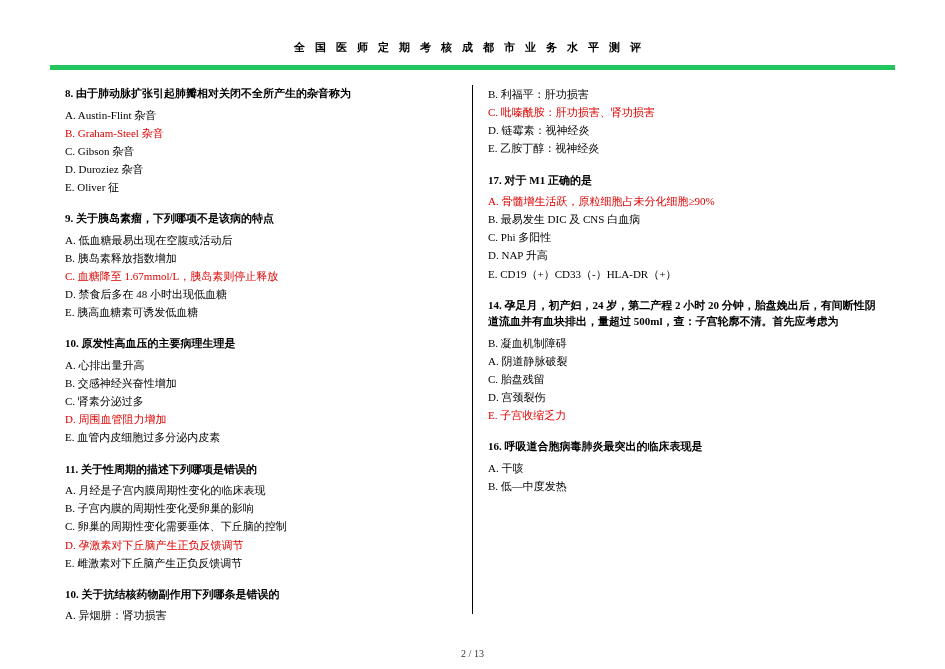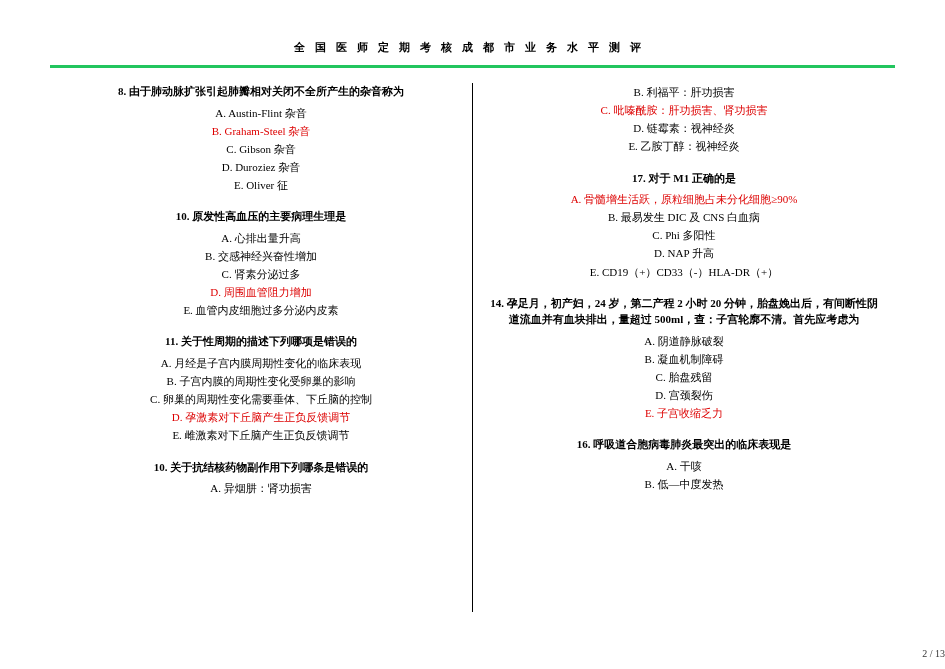--- a/index.html
+++ b/index.html
@@ -15,64 +15,72 @@
       padding: 40px 50px 30px 50px;
       height: 100%;
       position: relative;
     }
     .header {
       text-align: center;
       letter-spacing: 10px;
       font-size: 11px;
       font-weight: bold;
       padding-bottom: 10px;
-      border-bottom: 3px solid #22c55e;
+      border-bottom: 5px solid #22c55e;
       margin-bottom: 15px;
     }
     .content {
       display: flex;
       gap: 0;
       height: calc(100% - 70px);
     }
     .column {
       flex: 1;
       padding: 0 15px;
     }
     .column.left {
       border-right: 1.5px solid #000;
     }
-    .q-block { margin-bottom: 14px; text-align: center; }
+    .q-block { margin-bottom: 14px; }
     .q-stem { font-weight: bold; margin-bottom: 4px; line-height: 1.5; }
     .opt { line-height: 1.65; }
     .opt.answer { color: #d00; }
     .pager {
       position: absolute;
       bottom: 10px;
       left: 0;
       width: 100%;
-      text-align: right;
+      text-align: center;
       font-size: 10px;
       color: #333;
     }
   </style>
 </head>
 <body>
 
 <div class="page">
   <div class="header">全国医师定期考核成都市业务水平测评</div>
 
   <div class="content">
     <div class="column left" id="col-left">
         <div class="q-block">
           <div class="q-stem">8. 由于肺动脉扩张引起肺瓣相对关闭不全所产生的杂音称为</div>
           <div class="opt">A. Austin-Flint 杂音</div>
           <div class="opt answer">B. Graham-Steel 杂音</div>
           <div class="opt">C. Gibson 杂音</div>
           <div class="opt">D. Duroziez 杂音</div>
           <div class="opt">E. Oliver 征</div>
+        </div>
+        <div class="q-block">
+          <div class="q-stem">9. 关于胰岛素瘤，下列哪项不是该病的特点</div>
+          <div class="opt">A. 低血糖最易出现在空腹或活动后</div>
+          <div class="opt">B. 胰岛素释放指数增加</div>
+          <div class="opt answer">C. 血糖降至 1.67mmol/L，胰岛素则停止释放</div>
+          <div class="opt">D. 禁食后多在 48 小时出现低血糖</div>
+          <div class="opt">E. 胰高血糖素可诱发低血糖</div>
         </div>
         <div class="q-block">
           <div class="q-stem">10. 原发性高血压的主要病理生理是</div>
           <div class="opt">A. 心排出量升高</div>
           <div class="opt">B. 交感神经兴奋性增加</div>
           <div class="opt">C. 肾素分泌过多</div>
           <div class="opt answer">D. 周围血管阻力增加</div>
           <div class="opt">E. 血管内皮细胞过多分泌内皮素</div>
         </div>
         <div class="q-block">
@@ -98,22 +106,22 @@
         <div class="q-block">
           <div class="q-stem">17. 对于 M1 正确的是</div>
           <div class="opt answer">A. 骨髓增生活跃，原粒细胞占未分化细胞≥90%</div>
           <div class="opt">B. 最易发生 DIC 及 CNS 白血病</div>
           <div class="opt">C. Phi 多阳性</div>
           <div class="opt">D. NAP 升高</div>
           <div class="opt">E. CD19（+）CD33（-）HLA-DR（+）</div>
         </div>
         <div class="q-block">
           <div class="q-stem">14. 孕足月，初产妇，24 岁，第二产程 2 小时 20 分钟，胎盘娩出后，有间断性阴道流血并有血块排出，量超过 500ml，查：子宫轮廓不清。首先应考虑为</div>
+          <div class="opt">B. 凝血机制障碍</div>
           <div class="opt">A. 阴道静脉破裂</div>
-          <div class="opt">B. 凝血机制障碍</div>
           <div class="opt">C. 胎盘残留</div>
           <div class="opt">D. 宫颈裂伤</div>
           <div class="opt answer">E. 子宫收缩乏力</div>
         </div>
         <div class="q-block">
           <div class="q-stem">16. 呼吸道合胞病毒肺炎最突出的临床表现是</div>
           <div class="opt">A. 干咳</div>
           <div class="opt">B. 低—中度发热</div>
         </div>
       </div>

